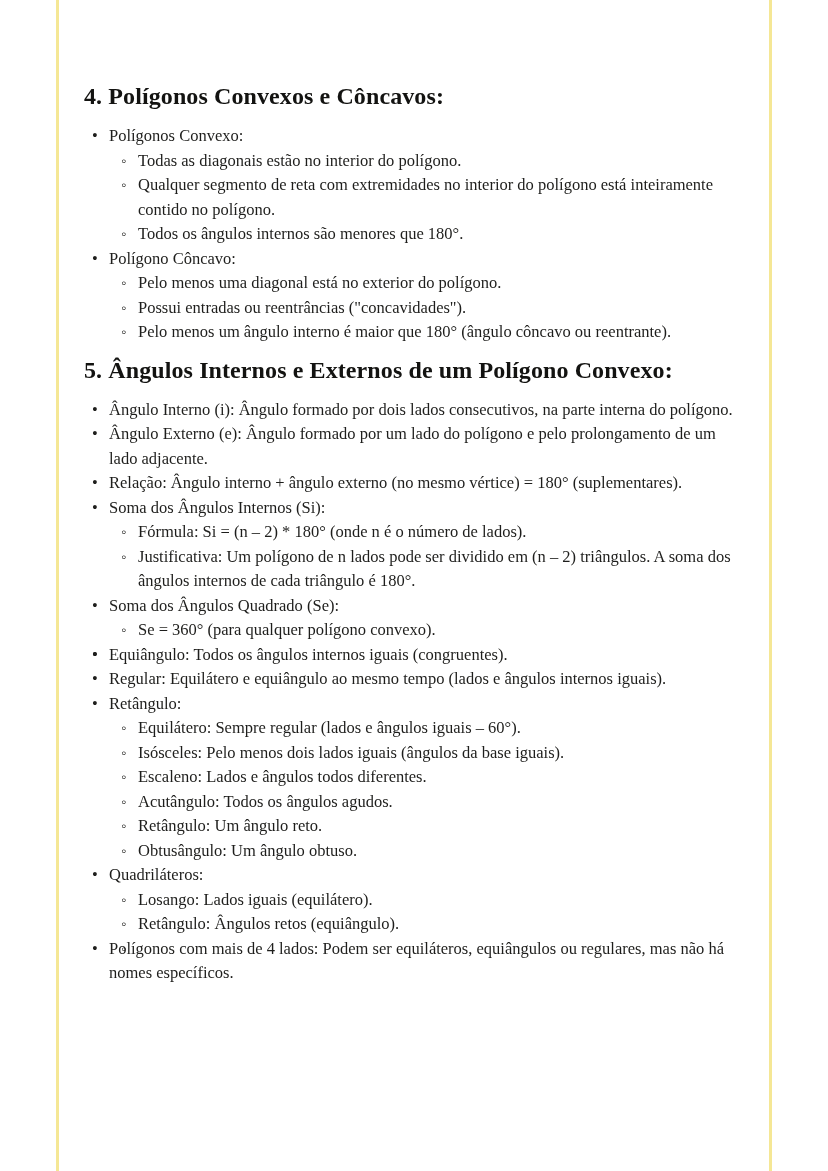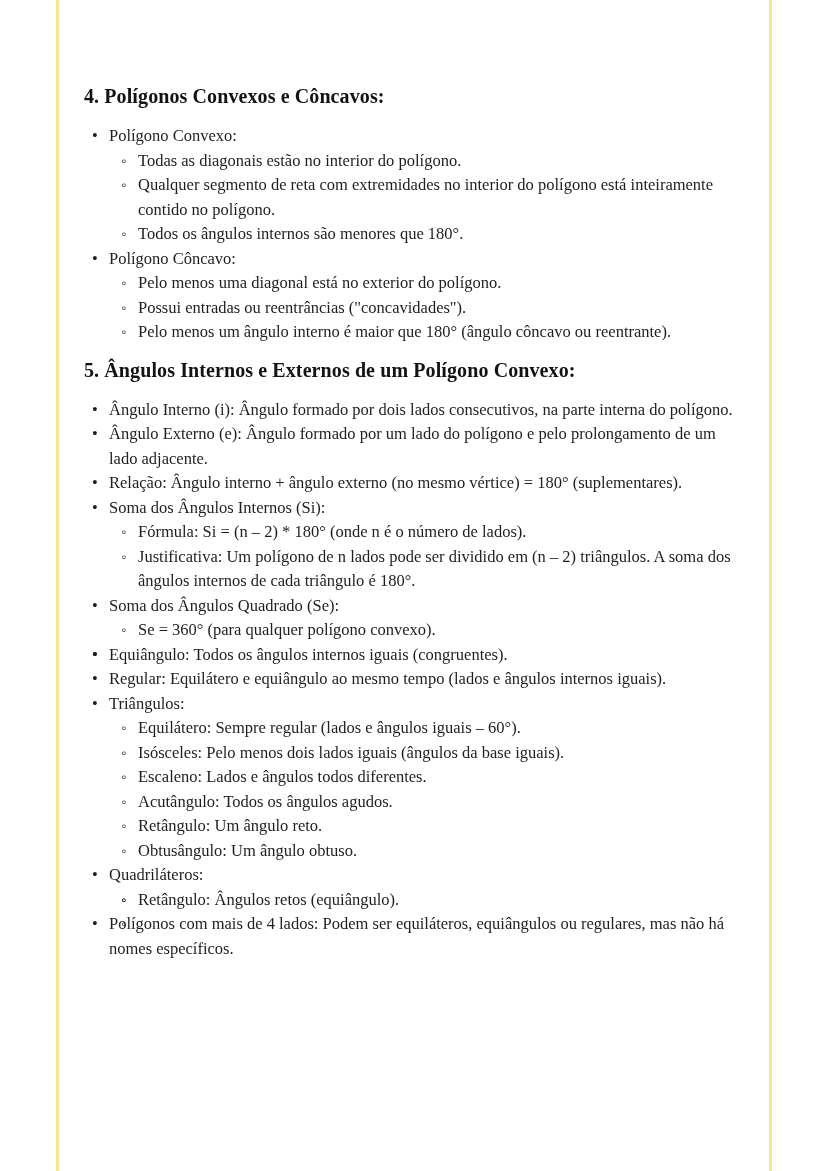--- a/index.html
+++ b/index.html
@@ -27,21 +27,21 @@
 
   main.doc {
     position: absolute;
     left: 84px;
     top: 84px;
     width: 662px;
     font-size: 16.5px;
     line-height: 24.5px;
   }
   h2.section-heading {
-    font-size: 20px;
+    font-size: 24px;
     line-height: 25px;
     font-weight: bold;
     color: #131311;
     margin: 13px 0 15px 0;
     letter-spacing: 0.1px;
   }
   h2.section-heading:first-child { margin-top: 0; }
 
   ul.bullet-list {
     margin: 0;
@@ -65,21 +65,21 @@
 </style>
 </head>
 <body style="background: rgb(255, 255, 255); color: rgb(30, 30, 28);">
 
 <div class="vline left" style="background: rgb(245, 231, 149);"></div>
 <div class="vline right" style="background: rgb(245, 231, 149);"></div>
 
 <main class="doc">
     <h2 class="section-heading">4. Polígonos Convexos e Côncavos:</h2>
     <ul class="bullet-list">
-      <li class="item l1"><span class="bullet">•</span><span>Polígono Convexo:</span></li>
+      <li class="item l1"><span class="bullet">•</span><span>Polígonos Convexo:</span></li>
       <li class="item l2"><span class="bullet">◦</span><span>Todas as diagonais estão no interior do polígono.</span></li>
       <li class="item l2"><span class="bullet">◦</span><span>Qualquer segmento de reta com extremidades no interior do polígono está inteiramente contido no polígono.</span></li>
       <li class="item l2"><span class="bullet">◦</span><span>Todos os ângulos internos são menores que 180°.</span></li>
       <li class="item l1"><span class="bullet">•</span><span>Polígono Côncavo:</span></li>
       <li class="item l2"><span class="bullet">◦</span><span>Pelo menos uma diagonal está no exterior do polígono.</span></li>
       <li class="item l2"><span class="bullet">◦</span><span>Possui entradas ou reentrâncias ("concavidades").</span></li>
       <li class="item l2"><span class="bullet">◦</span><span>Pelo menos um ângulo interno é maior que 180° (ângulo côncavo ou reentrante).</span></li>
     </ul>
     <h2 class="section-heading">5. Ângulos Internos e Externos de um Polígono Convexo:</h2>
     <ul class="bullet-list">
@@ -89,26 +89,26 @@
       <li class="item l1"><span class="bullet">•</span><span>Soma dos Ângulos Internos (Si):</span></li>
       <li class="item l2"><span class="bullet">◦</span><span>Fórmula: Si = (n – 2) * 180° (onde n é o número de lados).</span></li>
       <li class="item l2"><span class="bullet">◦</span><span>Justificativa: Um polígono de n lados pode ser dividido em (n – 2) triângulos. A soma dos ângulos internos de cada triângulo é 180°.</span></li>
       <li class="item l1"><span class="bullet">•</span><span>Soma dos Ângulos Quadrado (Se):</span></li>
       <li class="item l2"><span class="bullet">◦</span><span>Se = 360° (para qualquer polígono convexo).</span></li>
     </ul>
     <ul class="bullet-list">
       <li class="item l1"><span class="bullet">•</span></li>
       <li class="item l1"><span class="bullet">•</span><span>Equiângulo: Todos os ângulos internos iguais (congruentes).</span></li>
       <li class="item l1"><span class="bullet">•</span><span>Regular: Equilátero e equiângulo ao mesmo tempo (lados e ângulos internos iguais).</span></li>
-      <li class="item l1"><span class="bullet">•</span><span>Triângulos:</span></li>
+      <li class="item l1"><span class="bullet">•</span><span>Retângulo:</span></li>
       <li class="item l2"><span class="bullet">◦</span><span>Equilátero: Sempre regular (lados e ângulos iguais – 60°).</span></li>
       <li class="item l2"><span class="bullet">◦</span><span>Isósceles: Pelo menos dois lados iguais (ângulos da base iguais).</span></li>
       <li class="item l2"><span class="bullet">◦</span><span>Escaleno: Lados e ângulos todos diferentes.</span></li>
       <li class="item l2"><span class="bullet">◦</span><span>Acutângulo: Todos os ângulos agudos.</span></li>
       <li class="item l2"><span class="bullet">◦</span><span>Retângulo: Um ângulo reto.</span></li>
       <li class="item l2"><span class="bullet">◦</span><span>Obtusângulo: Um ângulo obtuso.</span></li>
       <li class="item l1"><span class="bullet">•</span><span>Quadriláteros:</span></li>
-      <li class="item l2"><span class="bullet">◦</span></li>
+      <li class="item l2"><span class="bullet">◦</span><span>Losango: Lados iguais (equilátero).</span></li>
       <li class="item l2"><span class="bullet">◦</span><span>Retângulo: Ângulos retos (equiângulo).</span></li>
       <li class="item l2"><span class="bullet">◦</span></li>
       <li class="item l1"><span class="bullet">•</span><span>Polígonos com mais de 4 lados: Podem ser equiláteros, equiângulos ou regulares, mas não há nomes específicos.</span></li>
     </ul>
   </main>
 
 </body></html>

